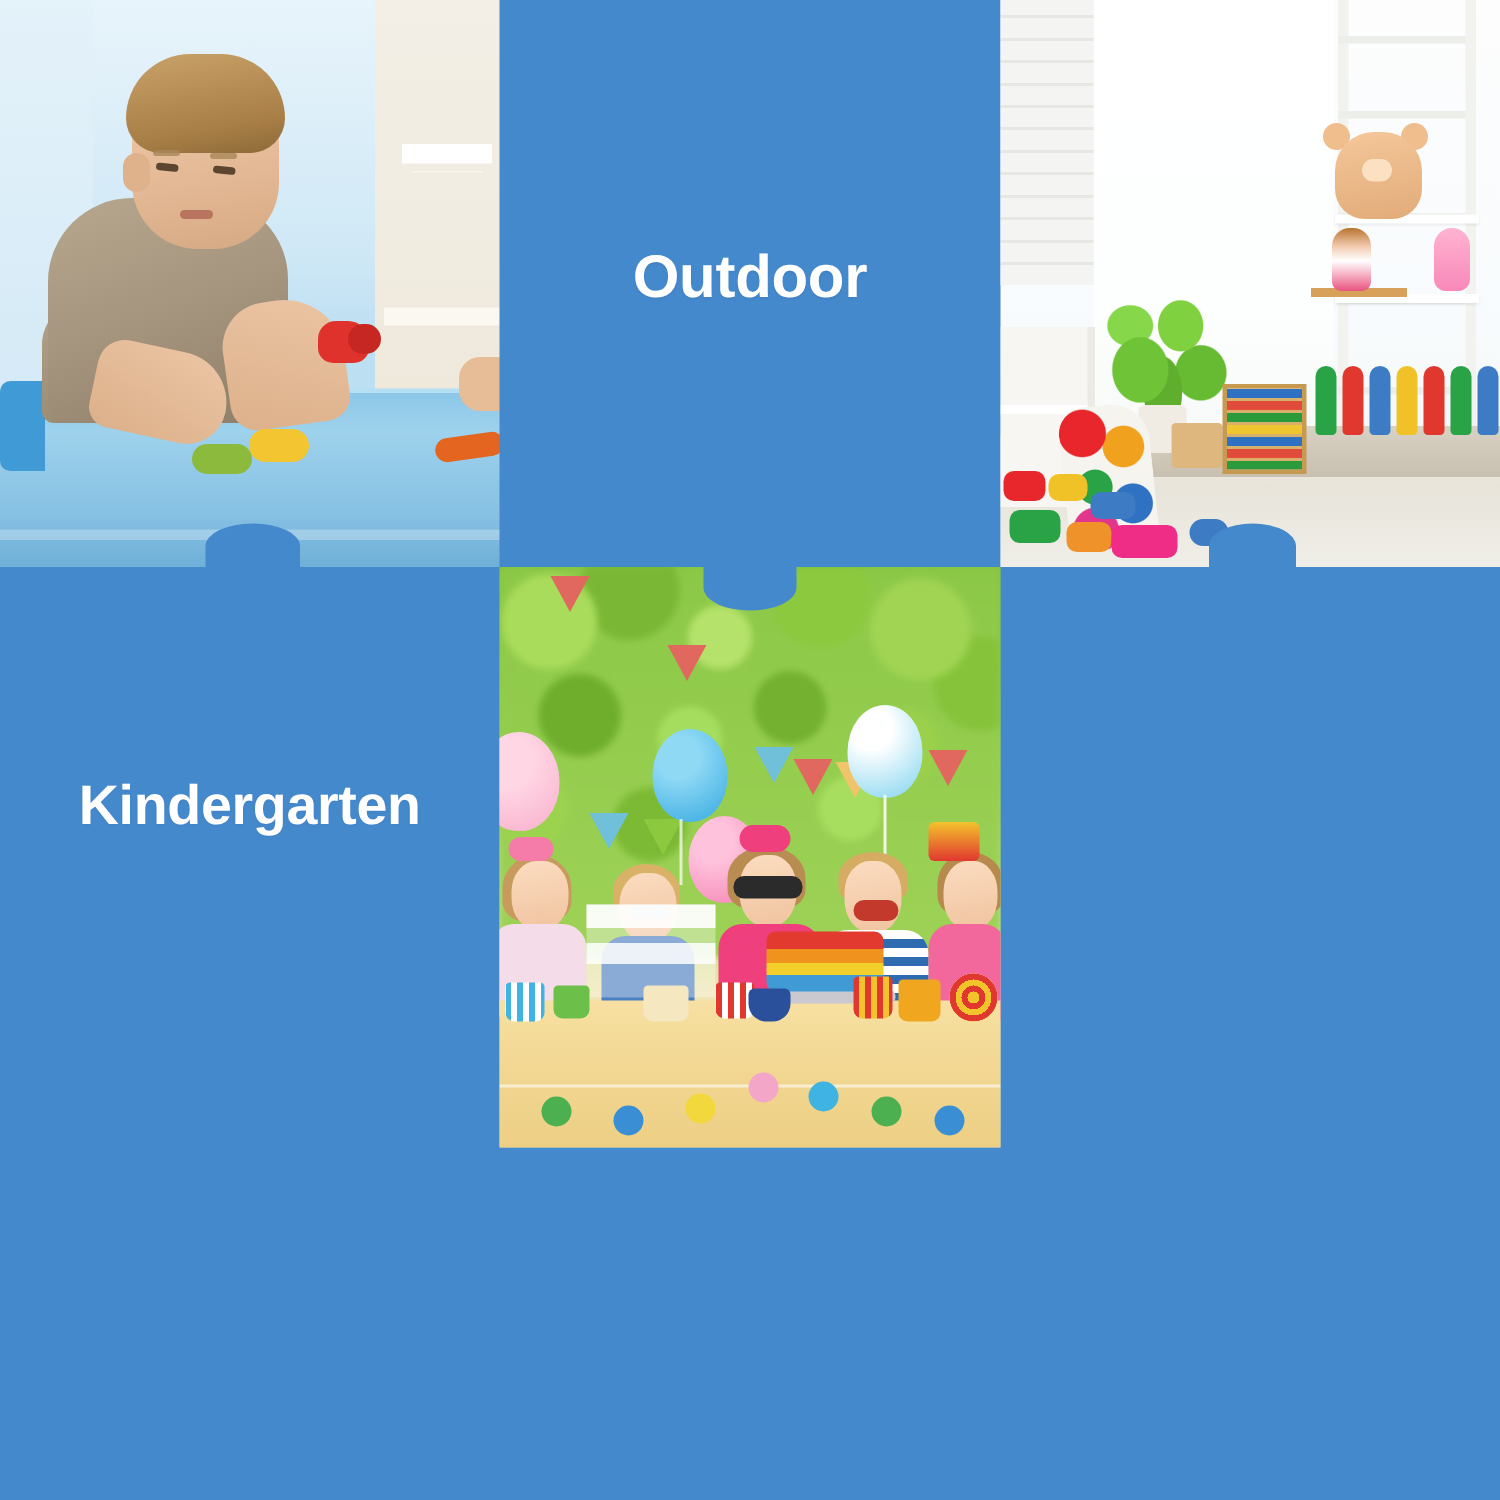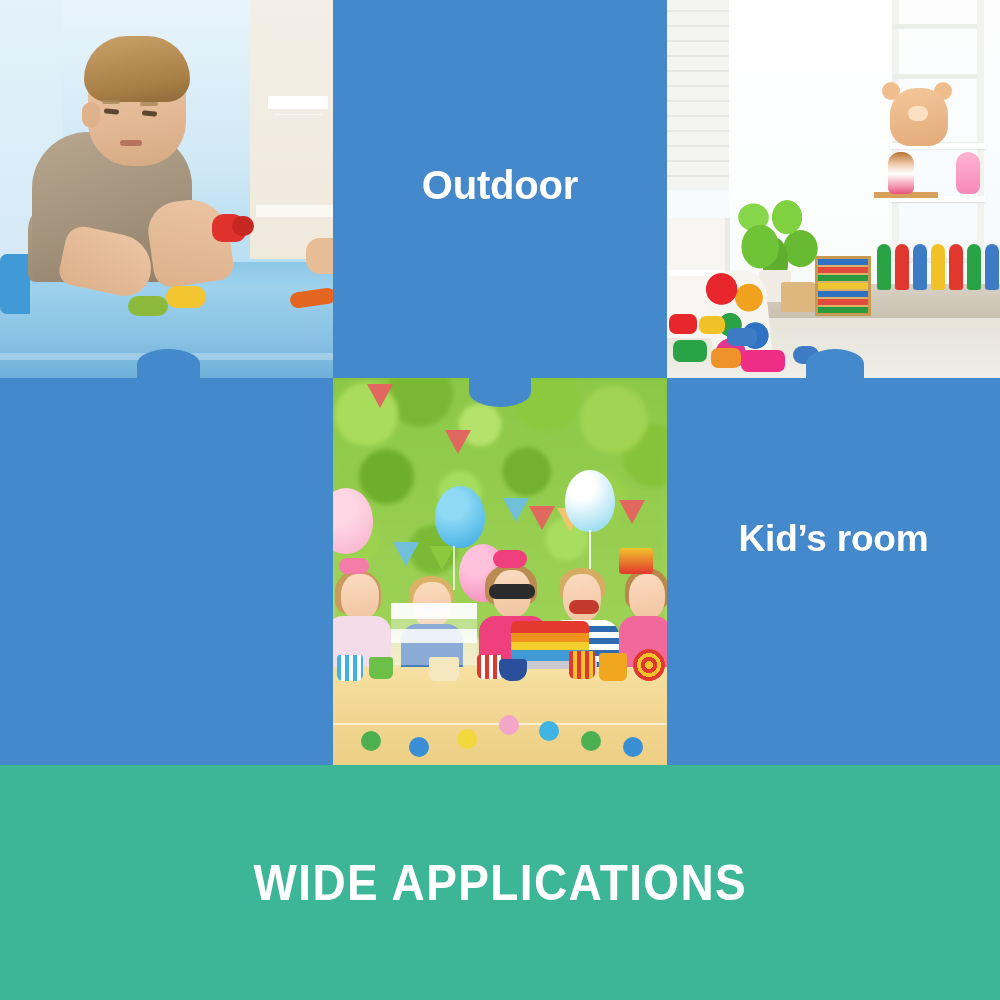--- a/index.html
+++ b/index.html
@@ -463,20 +463,23 @@
 
     <div class="pr-toy" style="left:6px;  bottom:16px; width:34px; height:22px; background:#2aa346;"></div>
     <div class="pr-toy" style="left:44px; bottom:10px; width:30px; height:20px; background:#f0922a;"></div>
     <div class="pr-toy" style="left:2px;  bottom:44px; width:28px; height:20px; background:#e8272d;"></div>
     <div class="pr-toy" style="left:32px; bottom:44px; width:26px; height:18px; background:#f0c227;"></div>
     <div class="pr-toy" style="left:74px; bottom:6px;  width:44px; height:22px; background:#ef2d86;"></div>
     <div class="pr-toy" style="left:60px; bottom:32px; width:30px; height:18px; background:#3d7cc4;"></div>
     <div class="pr-puck"></div>
   </div>
 
+  <div class="cell cell-blue" style="left:0; top:378px; width:333px; height:387px;">
+    <div class="cell-label" style="top:517px; font-size:37px; position:absolute; top:138px;">Kindergarten</div>
+  </div>
 
   <div class="cell photo-party">
     <div class="pt-foliage"></div>
 
     <div class="pt-flag" style="left:34px;  top:6px;   border-top-color:#e0685f;"></div>
     <div class="pt-flag" style="left:112px; top:52px;  border-top-color:#e0685f;"></div>
     <div class="pt-flag" style="left:170px; top:120px; border-top-color:#6fc0d8;"></div>
     <div class="pt-flag" style="left:196px; top:128px; border-top-color:#e0685f;"></div>
     <div class="pt-flag" style="left:224px; top:130px; border-top-color:#f0c46a;"></div>
     <div class="pt-flag" style="left:252px; top:126px; border-top-color:#e0685f;"></div>
@@ -534,27 +537,21 @@
     <div class="pt-string"></div>
     <div class="pt-pompom" style="left:28px;  bottom:14px; background:#4cb050;"></div>
     <div class="pt-pompom" style="left:76px;  bottom:8px;  background:#3a8fd4;"></div>
     <div class="pt-pompom" style="left:124px; bottom:16px; background:#f2d83c;"></div>
     <div class="pt-pompom" style="left:166px; bottom:30px; background:#f4a6c8;"></div>
     <div class="pt-pompom" style="left:206px; bottom:24px; background:#3fb3e2;"></div>
     <div class="pt-pompom" style="left:248px; bottom:14px; background:#4cb050;"></div>
     <div class="pt-pompom" style="left:290px; bottom:8px;  background:#3a8fd4;"></div>
   </div>
 
-  <div class="cell cell-blue" style="left:667px; top:378px; width:333px; height:387px;">
-    <div class="cell-label" style="position:absolute; top:140px; font-size:37px;">Kid’s room</div>
-  </div>
 
   <div class="tab-up" style="left:137px; top:349px; width:63px; height:30px;"></div>
 
   <div class="tab-up" style="left:806px; top:349px; width:58px; height:30px;"></div>
 
   <div class="tab-down" style="left:469px; top:377px; width:62px; height:30px;"></div>
 
-  <div class="banner">
-    <div class="banner-text">WIDE APPLICATIONS</div>
-  </div>
 
 </div>
 
 </body></html>

